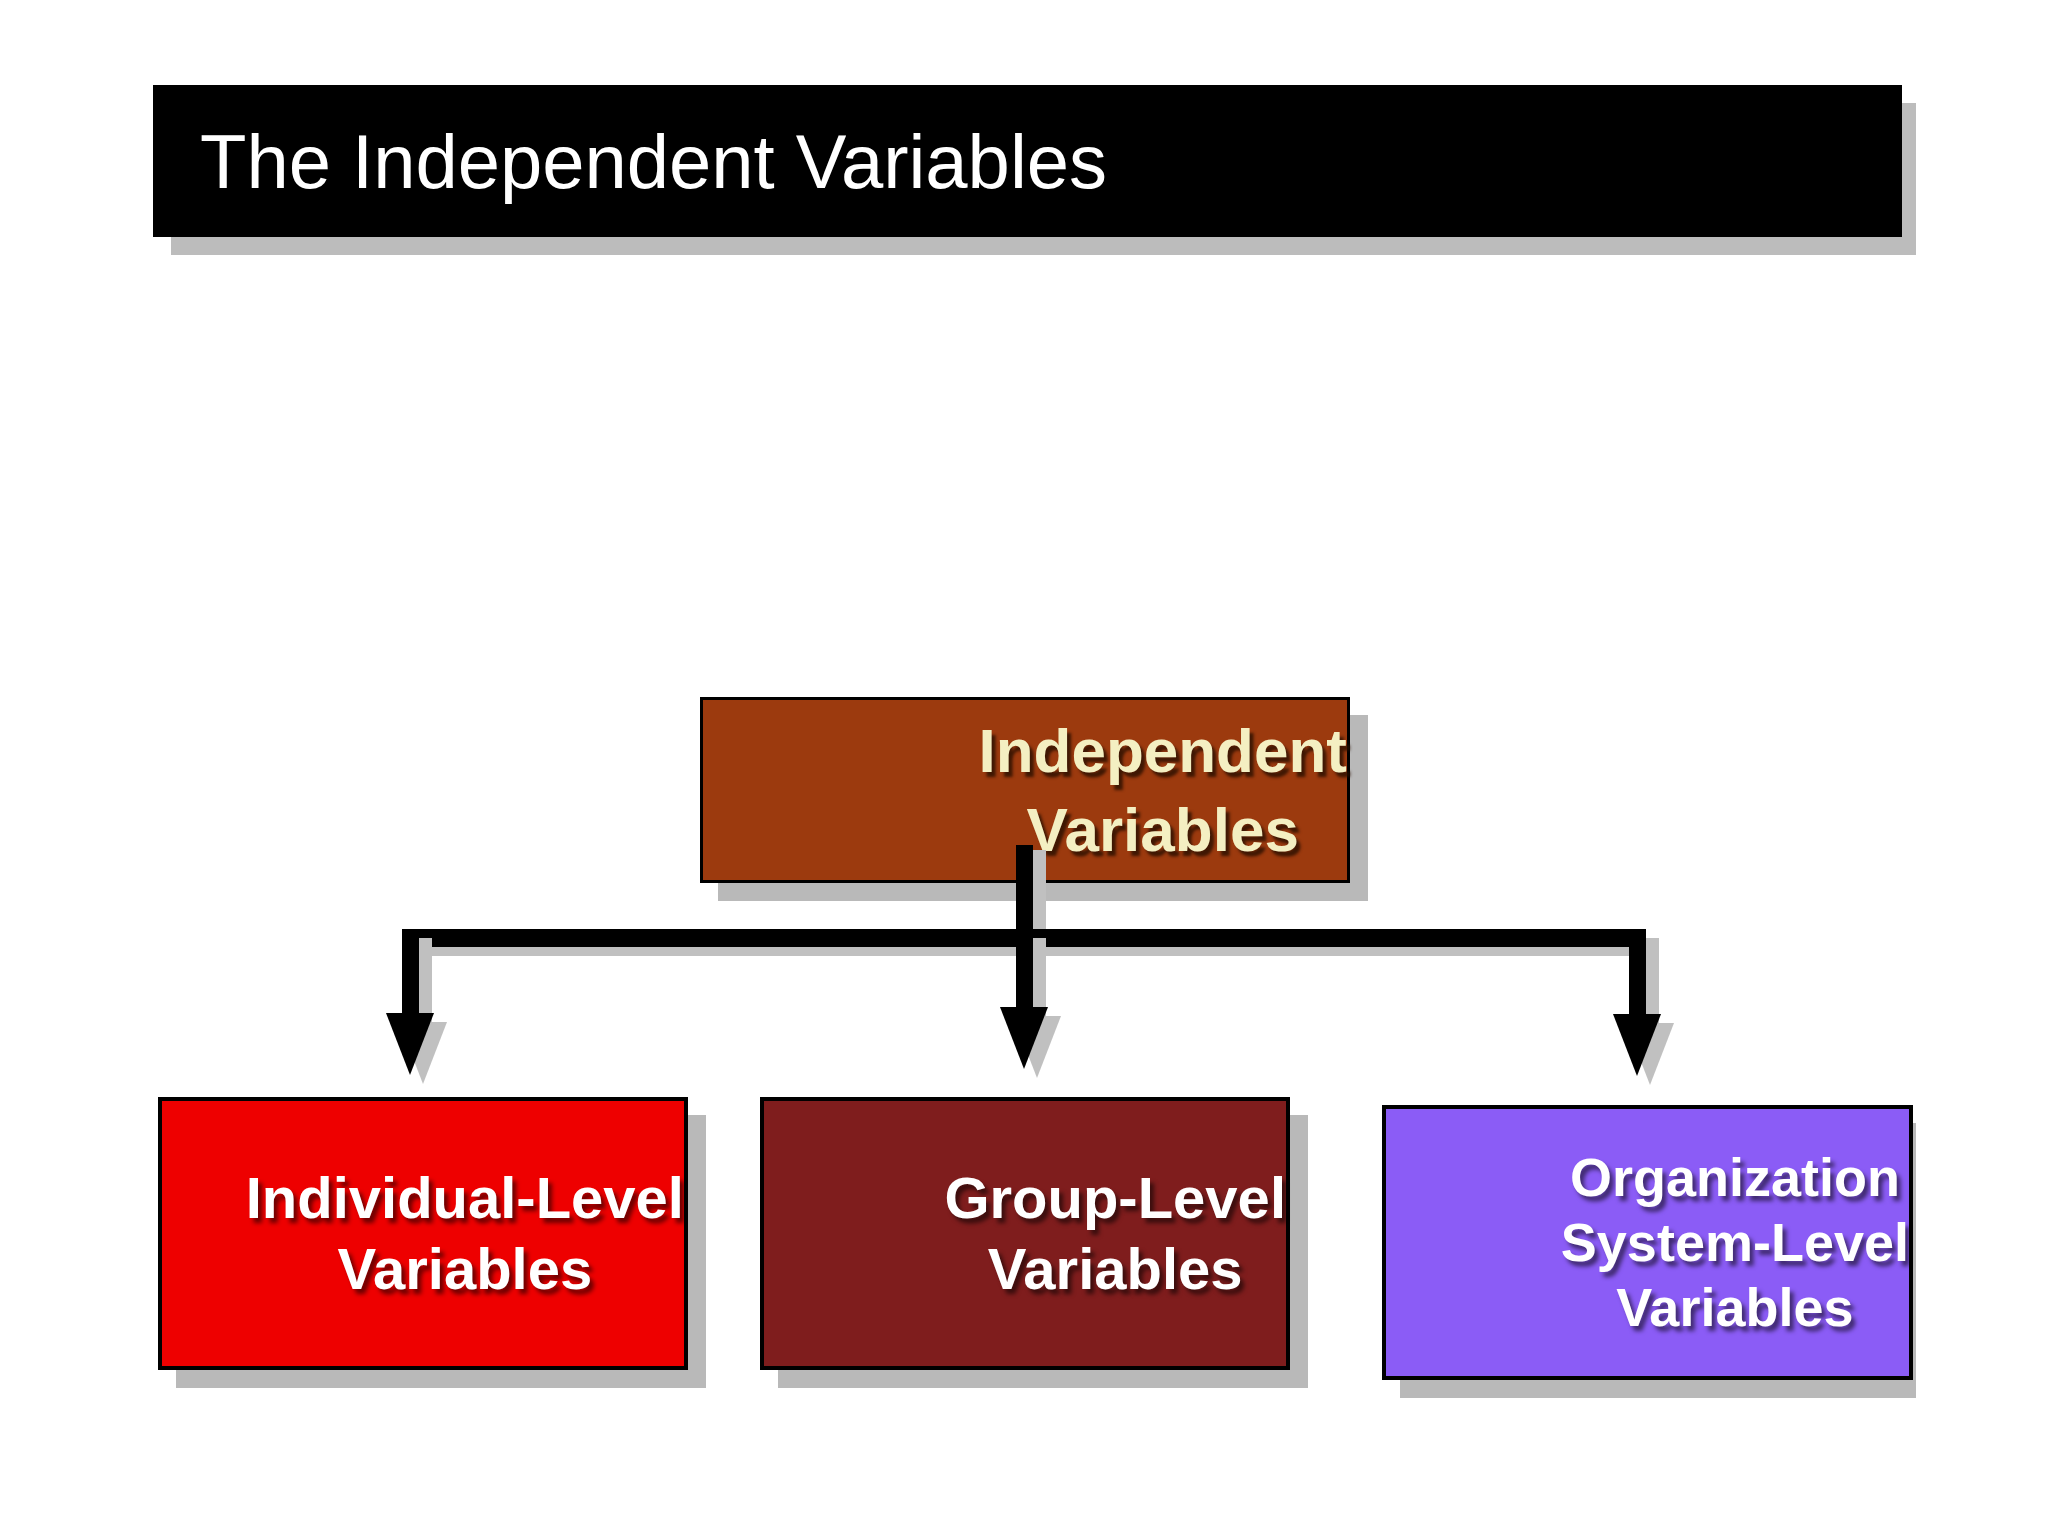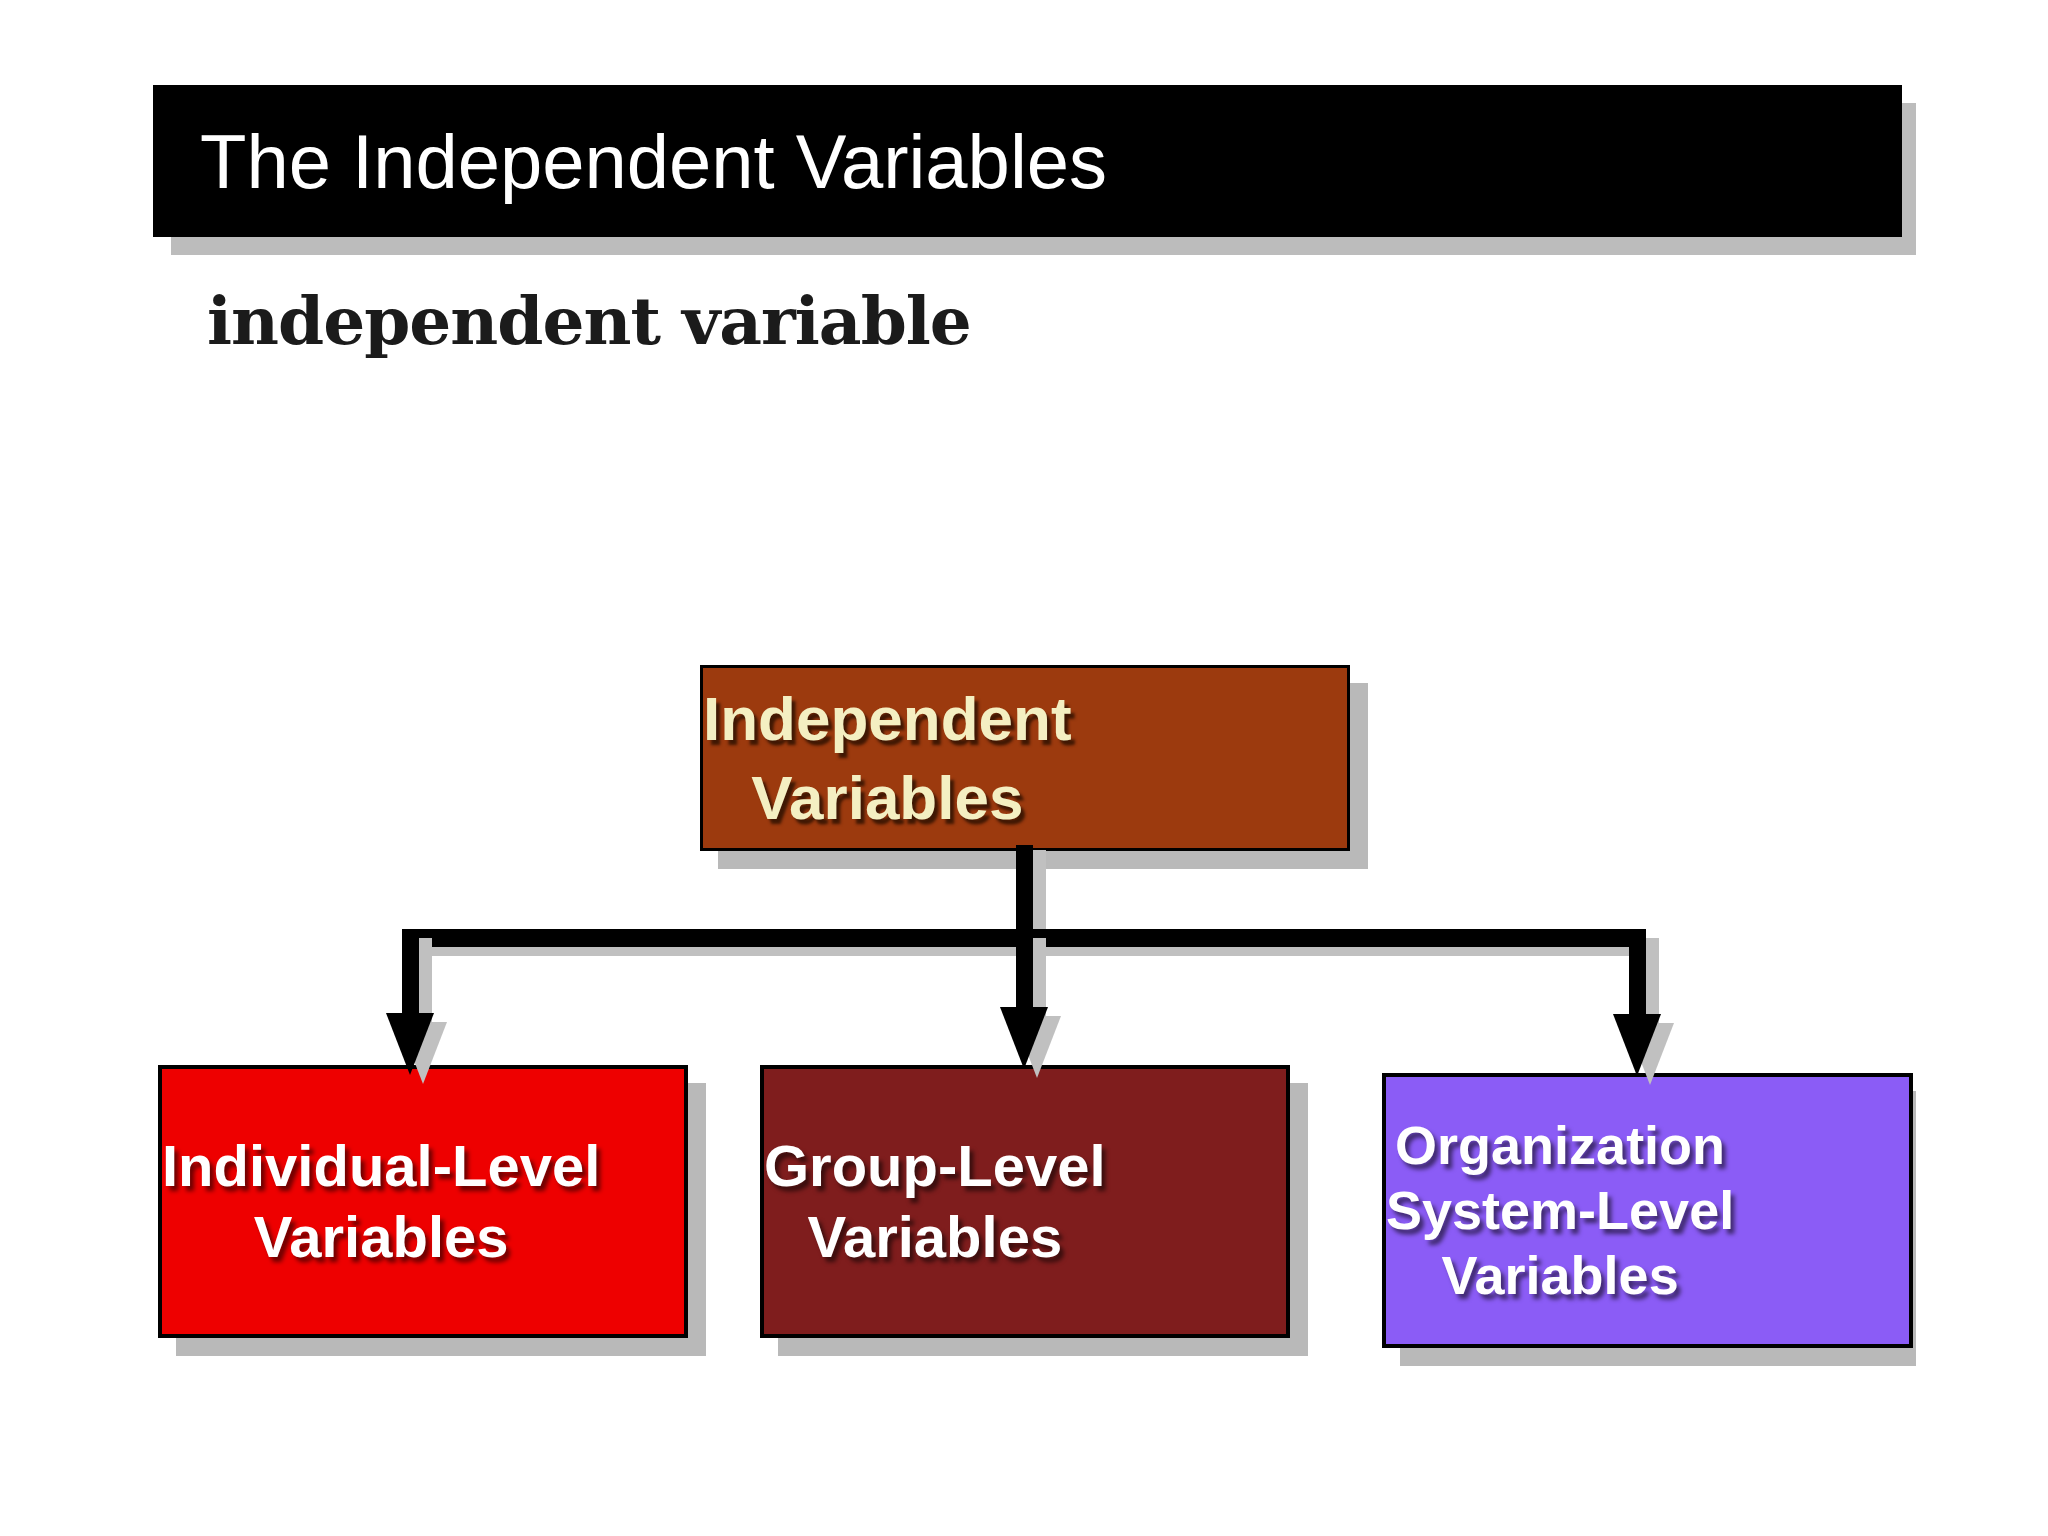--- a/index.html
+++ b/index.html
@@ -59,23 +59,24 @@
     white-space: pre-line;
   }
 
   
   .box {
     position: absolute;
     border: 3px solid #000000;
     box-shadow: 18px 18px 0 #b9b9b9;
     display: flex;
     align-items: center;
-    justify-content: flex-start;
+    justify-content: flex-end;
     text-align: center;
     box-sizing: border-box;
+    margin-top: 32px;
   }
   .box .label {
     font-weight: bold;
     white-space: pre-line;
     text-shadow: 4px 5px 4px rgba(0,0,0,0.55);
   }
   .box.root   { left: 700px;  top: 665px;  width: 650px; height: 186px; }
   .box.root .label { font-size: 62px; line-height: 1.28; text-shadow: 4px 5px 3px rgba(40,15,0,0.8); }
   .box.child  { border-width: 4px; }
   .box.child .label { font-size: 58px; line-height: 1.22; }
@@ -112,21 +113,20 @@
 </style>
 </head>
 <body>
 
 <div class="stage">
 
   <div class="title-bar" style="background-color: rgb(0, 0, 0);">
     <span class="title-text" style="color: rgb(255, 255, 255);">The Independent Variables</span>
   </div>
 
-  <div class="term">independent variable</div>
 
 
   <div class="box child individual" style="background-color: rgb(238, 0, 0);">
     <span class="label" style="color: rgb(255, 255, 255);">Individual-Level
 Variables</span>
   </div>
 
   <div class="box child group" style="background-color: #7f1d1d;">
     <span class="label" style="color: rgb(255, 255, 255);">Group-Level
 Variables</span>

